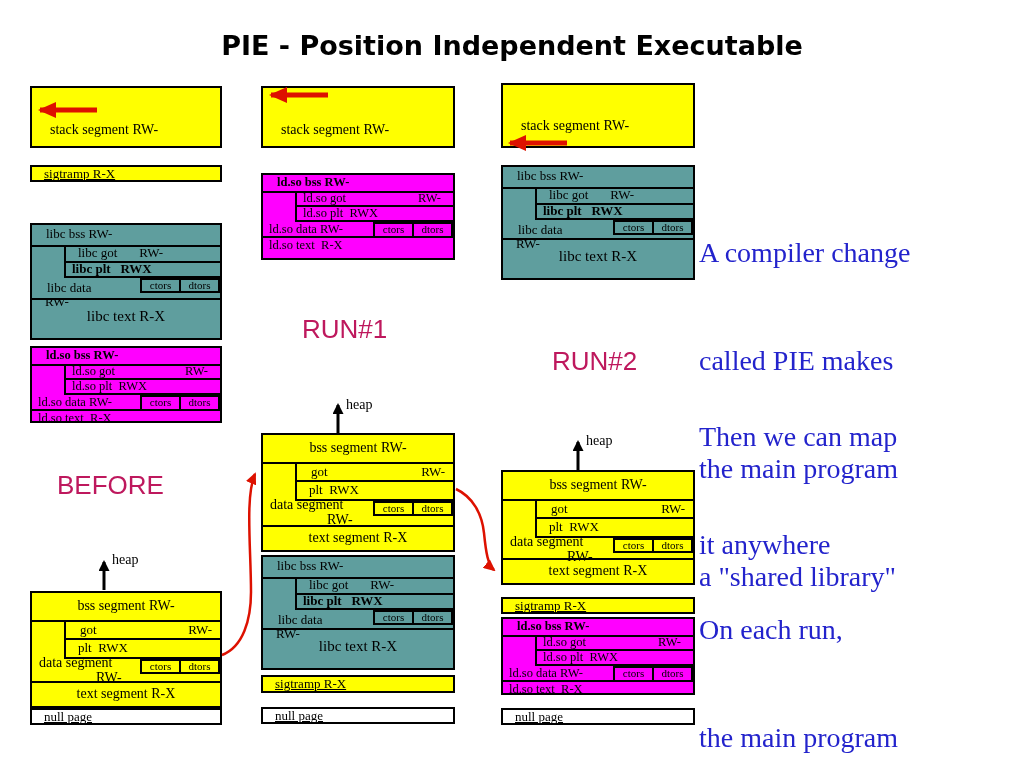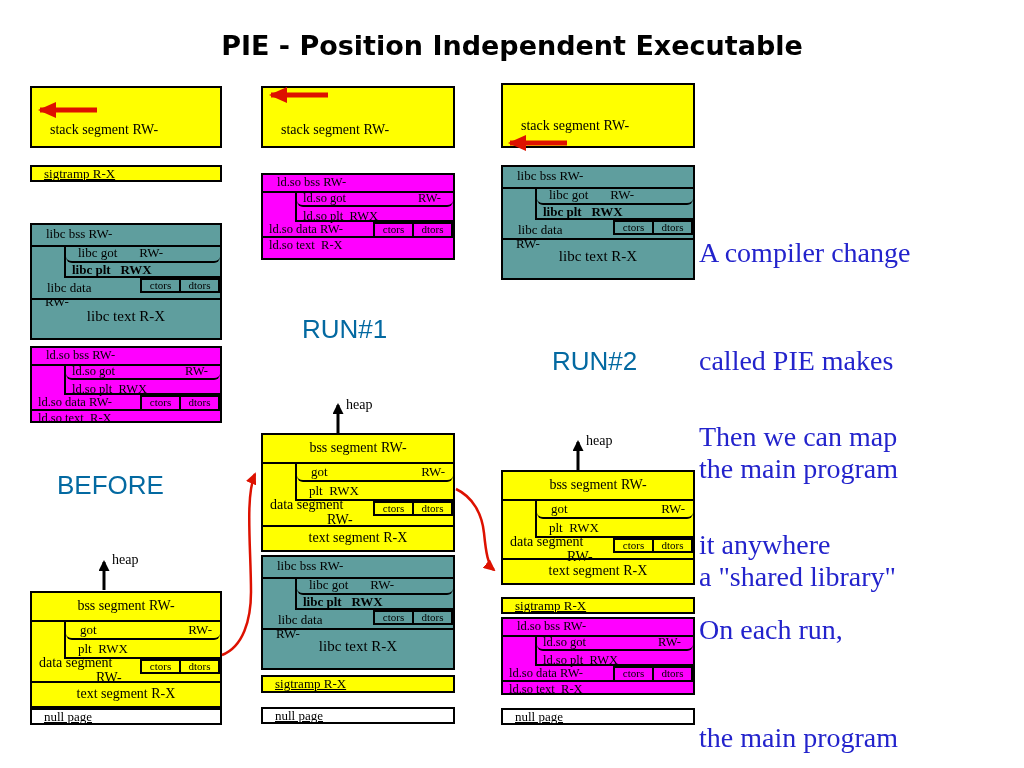--- a/index.html
+++ b/index.html
@@ -16,21 +16,21 @@
   
   .thinrow{font-size:13px;line-height:12px;padding-left:12px;padding-top:1px;}
   .thinrow .u{text-decoration:underline;}
 
   
   .stack .lab{position:absolute;left:18px;top:34px;font-size:14px;}
 
   
   .bssrow{position:absolute;top:0;left:0;right:0;border-bottom:2px solid #000;}
   .innerbox{position:absolute;right:0;border-left:2px solid #000;border-bottom:2px solid #000;box-sizing:border-box;}
-  .irow{display:flex;align-items:center;box-sizing:border-box;white-space:pre;border-radius:6px;}
+  .irow{display:flex;box-sizing:border-box;white-space:pre;}
   .cdrow{position:absolute;right:0;display:flex;}
   .cd{box-sizing:border-box;width:41px;border:2px solid #000;text-align:center;
       font-size:11px;line-height:11px;background:inherit;}
   .cd+.cd{margin-left:-2px;}
   .datalbl,.dataperm{position:absolute;white-space:pre;}
   .textrow{position:absolute;left:0;right:0;bottom:0;border-top:2px solid #000;text-align:center;box-sizing:border-box;}
 
   
   .exe .bssrow{height:27px;font-size:14px;line-height:26px;text-align:center;}
   .exe .innerbox{top:29px;left:32px;height:37px;}
@@ -49,35 +49,35 @@
   .libc .got{height:18px;border-bottom:2px solid #000;font-size:13px;padding-left:12px;}
   .libc .got .perm{margin-left:22px;}
   .libc .plt{height:13px;font-size:13px;line-height:12px;padding-left:6px;font-weight:bold;}
   .libc .cdrow{top:53px;}
   .libc .cd{height:15px;}
   .libc .datalbl{top:55px;left:15px;font-size:13px;}
   .libc .dataperm{top:69px;left:13px;font-size:13px;}
   .libc .textrow{height:40px;font-size:15px;line-height:32px;}
 
   
-  .ldso .bssrow{height:16px;font-size:12.5px;line-height:14px;padding-left:14px;}
+  .ldso .bssrow{height:16px;font-size:12.5px;line-height:14px;padding-left:14px;font-weight:bold;}
   .ldso .innerbox{top:16px;left:32px;height:31px;}
   .ldso .got{height:16px;border-bottom:2px solid #000;font-size:12.5px;padding:0 12px 0 6px;}
   .ldso .got .perm{margin-left:auto;}
   .ldso .plt{height:18px;font-size:12.5px;line-height:12px;padding-left:6px;}
   .ldso .datarow{position:absolute;top:47px;left:0;right:0;height:16px;border-bottom:2px solid #000;
                  font-size:12.5px;line-height:14px;padding-left:6px;box-sizing:border-box;white-space:pre;}
   .ldso .cdrow{top:47px;}
   .ldso .cd{height:16px;line-height:11px;}
   .ldso .textline{position:absolute;top:63px;bottom:0;left:0;right:0;font-size:12.5px;line-height:15px;padding-left:6px;white-space:pre;}
 
   
   .note{position:absolute;left:699px;font-family:Liberation Serif, serif;font-size:28px;
         line-height:36px;color:#2323cc;white-space:pre;}
-  .stage{position:absolute;font-family:"Liberation Sans",sans-serif;font-size:26px;color:#0369a1;}
+  .stage{position:absolute;font-family:"Liberation Sans",sans-serif;font-size:26px;color:#be185d;}
 
   .heaplab{position:absolute;font-size:14px;}
   #arrows{position:absolute;top:0;left:0;pointer-events:none;}
 </style>
 </head>
 <body>
 
 <div id="page">
 
   <div class="title">PIE - Position Independent Executable</div>

